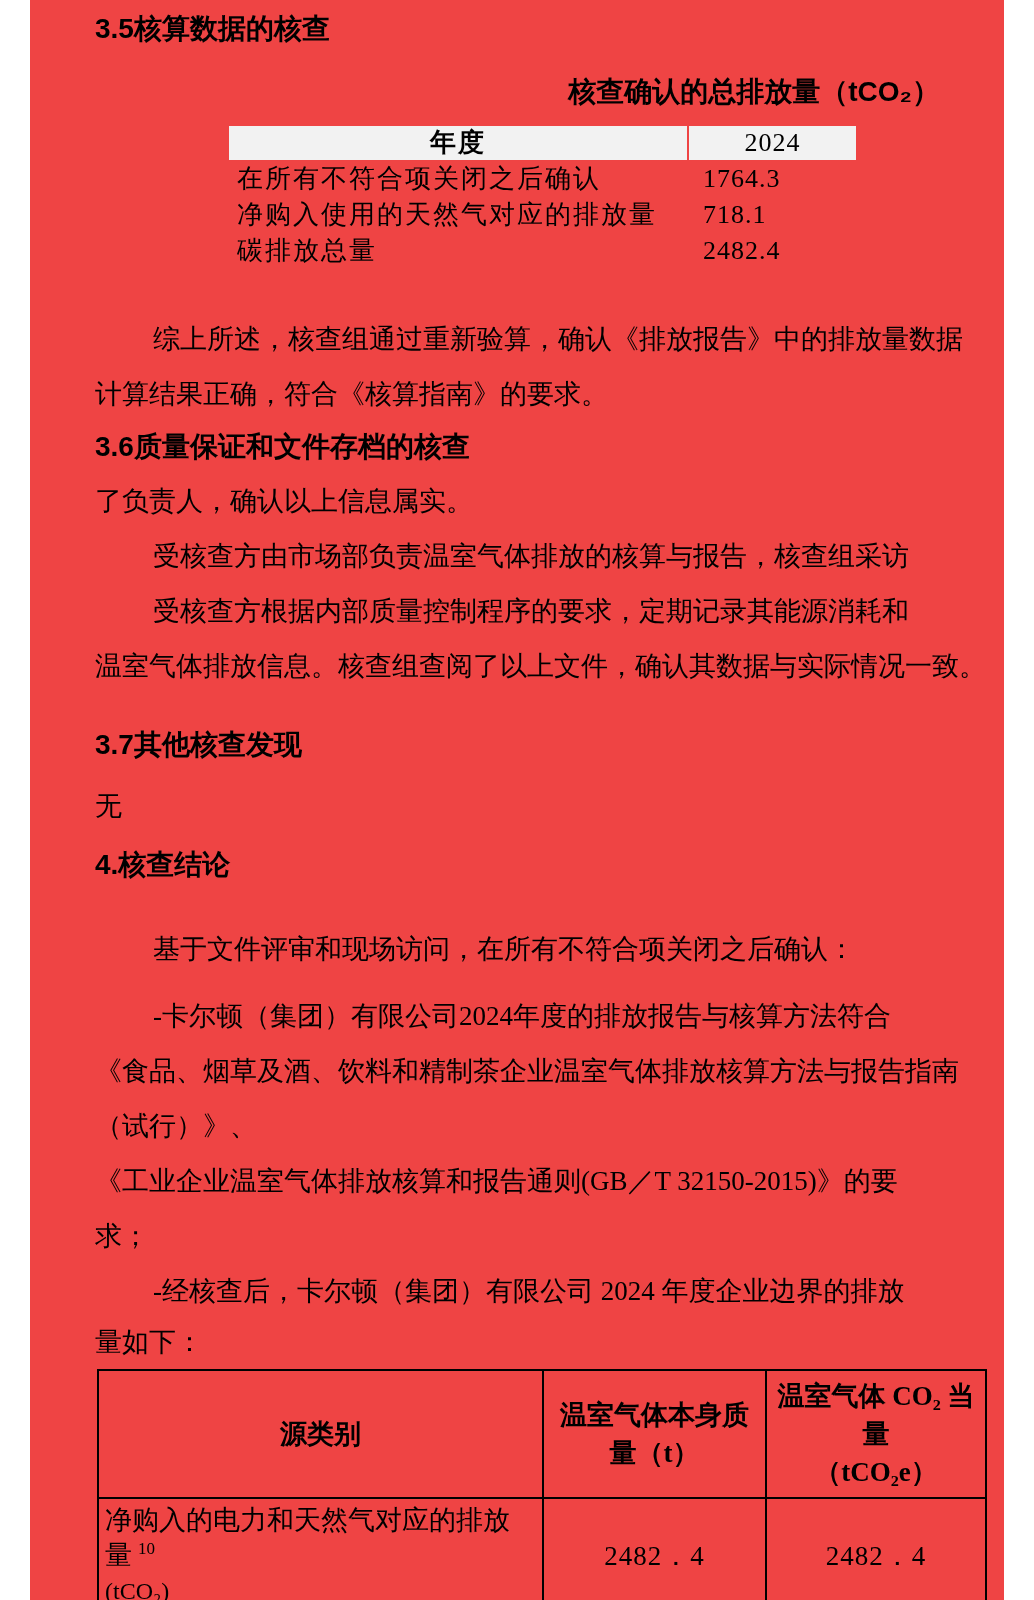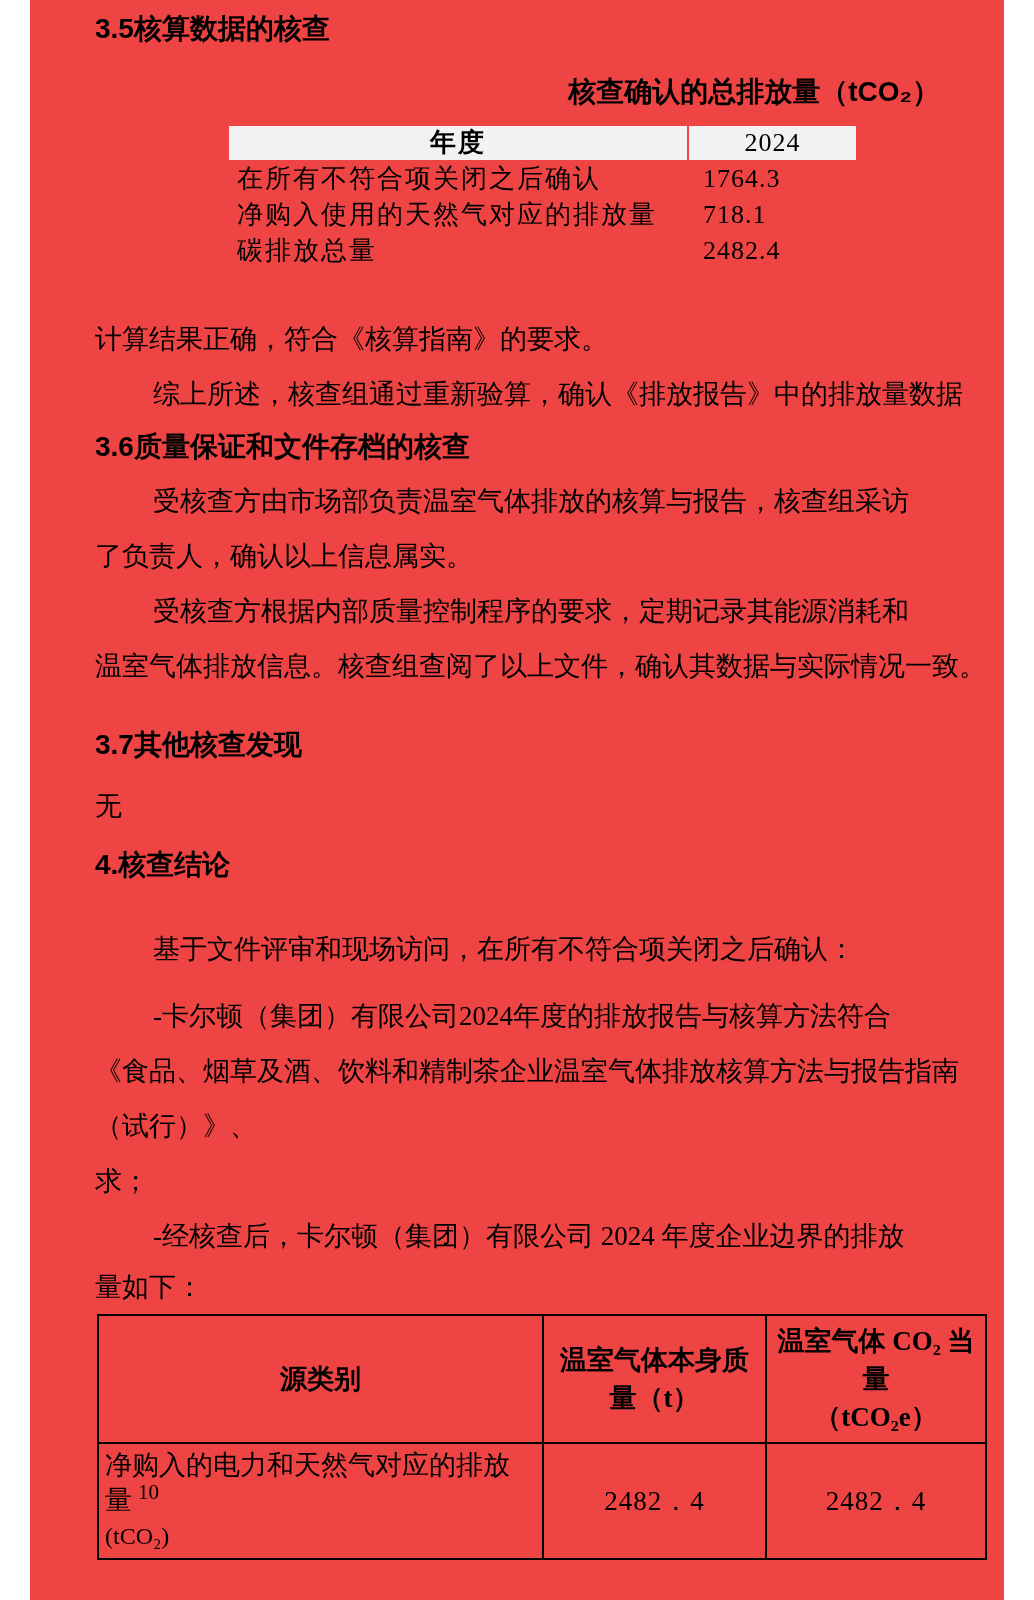--- a/index.html
+++ b/index.html
@@ -75,21 +75,21 @@
     text-align: center;
     line-height: 38px;
     padding: 6px 4px;
     vertical-align: middle;
   }
   .t2 .row-source td { vertical-align: middle; padding: 4px 6px; }
   .t2 .source-cell { line-height: 35px; }
   .t2 .source-unit { font-size: 24px; }
   .t2 .num { text-align: center; letter-spacing: 1px; }
   .t2 .footnote-ref {
-    font-size: 21px;
+    font-size: 17px;
     vertical-align: super;
     line-height: 0;
     padding-left: 6px;
   }
 </style>
 </head>
 <body>
 
 <div class="page">
 
@@ -118,29 +118,29 @@
         <td class="value">718.1</td>
       </tr>
       <tr>
         <td class="label">碳排放总量</td>
         <td class="value">2482.4</td>
       </tr>
     </tbody>
   </table>
 
   <div class="para" id="p-summary">
+    <div class="line indent">综上所述，核查组通过重新验算，确认《排放报告》中的排放量数据</div>
     <div class="line">计算结果正确，符合《核算指南》的要求。</div>
-    <div class="line indent">综上所述，核查组通过重新验算，确认《排放报告》中的排放量数据</div>
   </div>
 
   <h2 class="heading" id="h36">3.6质量保证和文件存档的核查</h2>
 
   <div class="para" id="p-qa1">
+    <div class="line">了负责人，确认以上信息属实。</div>
     <div class="line indent">受核查方由市场部负责温室气体排放的核算与报告，核查组采访</div>
-    <div class="line">了负责人，确认以上信息属实。</div>
   </div>
 
   <div class="para" id="p-qa2">
     <div class="line indent">受核查方根据内部质量控制程序的要求，定期记录其能源消耗和</div>
     <div class="line">温室气体排放信息。核查组查阅了以上文件，确认其数据与实际情况一致。</div>
   </div>
 
   <h2 class="heading" id="h37">3.7其他核查发现</h2>
 
   <div class="para" id="p-none">
@@ -153,20 +153,21 @@
     <div class="line indent">基于文件评审和现场访问，在所有不符合项关闭之后确认：</div>
   </div>
 
   <div class="para" id="p-finding1">
     <div class="line indent">-卡尔顿（集团）有限公司2024年度的排放报告与核算方法符合</div>
     <div class="line">《食品、烟草及酒、饮料和精制茶企业温室气体排放核算方法与报告指南</div>
     <div class="line">（试行）》、</div>
   </div>
 
   <div class="para" id="p-finding1b">
+    <div class="line">《工业企业温室气体排放核算和报告通则(GB／T 32150-2015)》的要</div>
     <div class="line">求；</div>
   </div>
 
   <div class="para" id="p-finding2">
     <div class="line indent">-经核查后，卡尔顿（集团）有限公司 2024 年度企业边界的排放</div>
     <div class="line line2">量如下：</div>
   </div>
 
   <table class="t2">
     <colgroup>

